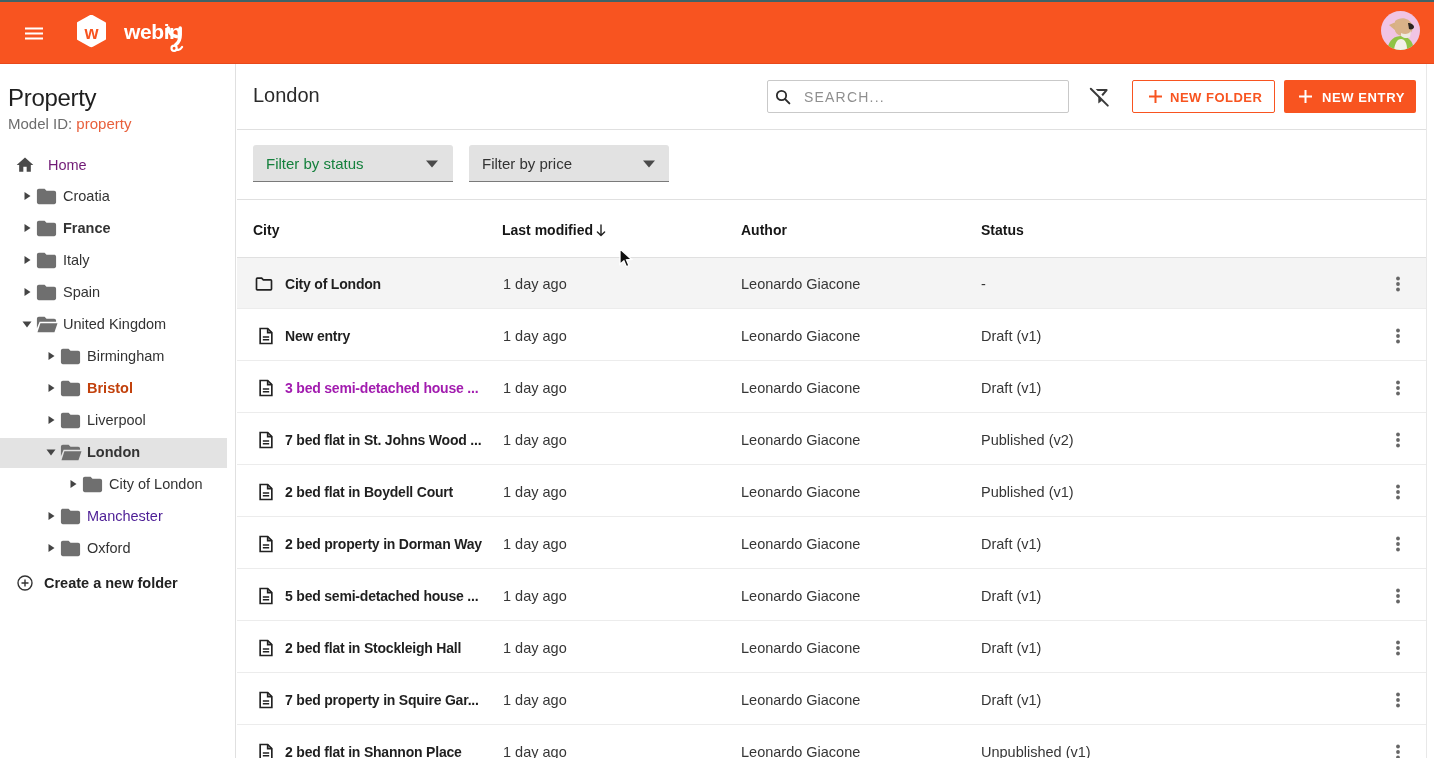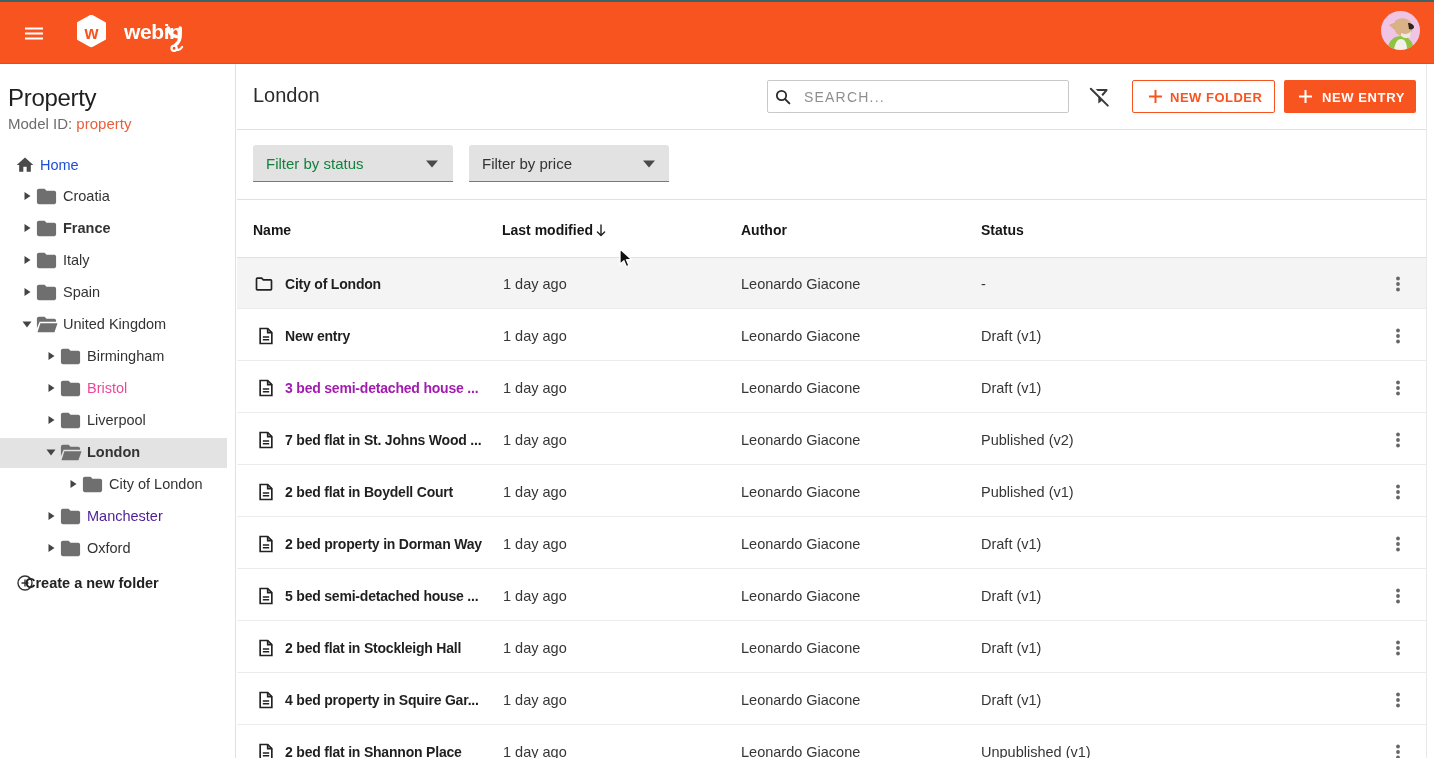--- a/index.html
+++ b/index.html
@@ -40,21 +40,21 @@
   </svg>
 <div class="abs" style="left:0;top:63px;width:1434px;height:1px;background:#e8491b"></div>
 <div class="abs" style="left:1420px;top:66px;width:2px;height:58px;background:#fcd9c6"></div>
 <div class="abs" style="left:0;top:64px;width:236px;height:694px;border-right:1px solid #e0e0e0;background:#fff"></div>
 <div class="abs" style="left:8px;top:84px;font-size:24px;color:#1f1f1f;letter-spacing:-0.3px">Property</div>
 <div class="abs" style="left:8px;top:115px;font-size:15px;color:#6d6d6d">Model ID: <span style="color:#e8603c">property</span></div>
 <div class="abs" style="left:0;top:438px;width:227px;height:30px;background:#e3e3e3"></div>
 <svg style="position:absolute;left:15px;top:155px" width="20" height="20" viewBox="0 0 24 24">
     <path fill="#4a4a4a" d="M10 20v-6h4v6h5v-8h3L12 3 2 12h3v8z"></path>
   </svg>
-<div class="abs" style="left:40px;top:155px;height:20px;line-height:20px;font-size:14.5px;color:#1d4ed8;font-weight:400">Home</div>
+<div class="abs" style="left:48px;top:155px;height:20px;line-height:20px;font-size:14.5px;color:#701a75;font-weight:400">Home</div>
 <svg style="position:absolute;left:20px;top:189px" width="14" height="14" viewBox="0 0 14 14">
     <polygon points="4.5,3 10.5,7 4.5,11" fill="#444"></polygon>
   </svg>
 <svg style="position:absolute;left:35px;top:185px" width="23" height="23" viewBox="0 0 24 24">
     <path fill="#6f6f6f" d="M10 4H4c-1.1 0-2 .9-2 2v12c0 1.1.9 2 2 2h16c1.1 0 2-.9 2-2V8c0-1.1-.9-2-2-2h-8l-2-2z"></path>
   </svg>
 <div class="abs" style="left:63px;top:186px;height:20px;line-height:20px;font-size:14.5px;color:#333;font-weight:400">Croatia</div>
 <svg style="position:absolute;left:20px;top:221px" width="14" height="14" viewBox="0 0 14 14">
     <polygon points="4.5,3 10.5,7 4.5,11" fill="#444"></polygon>
   </svg>
@@ -90,21 +90,21 @@
 <svg style="position:absolute;left:59px;top:345px" width="23" height="23" viewBox="0 0 24 24">
     <path fill="#6f6f6f" d="M10 4H4c-1.1 0-2 .9-2 2v12c0 1.1.9 2 2 2h16c1.1 0 2-.9 2-2V8c0-1.1-.9-2-2-2h-8l-2-2z"></path>
   </svg>
 <div class="abs" style="left:87px;top:346px;height:20px;line-height:20px;font-size:14.5px;color:#333;font-weight:400">Birmingham</div>
 <svg style="position:absolute;left:44px;top:381px" width="14" height="14" viewBox="0 0 14 14">
     <polygon points="4.5,3 10.5,7 4.5,11" fill="#444"></polygon>
   </svg>
 <svg style="position:absolute;left:59px;top:377px" width="23" height="23" viewBox="0 0 24 24">
     <path fill="#6f6f6f" d="M10 4H4c-1.1 0-2 .9-2 2v12c0 1.1.9 2 2 2h16c1.1 0 2-.9 2-2V8c0-1.1-.9-2-2-2h-8l-2-2z"></path>
   </svg>
-<div class="abs" style="left:87px;top:378px;height:20px;line-height:20px;font-size:14.5px;color:#ec4899;font-weight:400">Bristol</div>
+<div class="abs" style="left:87px;top:378px;height:20px;line-height:20px;font-size:14.5px;color:#c2410c;font-weight:700">Bristol</div>
 <svg style="position:absolute;left:44px;top:413px" width="14" height="14" viewBox="0 0 14 14">
     <polygon points="4.5,3 10.5,7 4.5,11" fill="#444"></polygon>
   </svg>
 <svg style="position:absolute;left:59px;top:409px" width="23" height="23" viewBox="0 0 24 24">
     <path fill="#6f6f6f" d="M10 4H4c-1.1 0-2 .9-2 2v12c0 1.1.9 2 2 2h16c1.1 0 2-.9 2-2V8c0-1.1-.9-2-2-2h-8l-2-2z"></path>
   </svg>
 <div class="abs" style="left:87px;top:410px;height:20px;line-height:20px;font-size:14.5px;color:#333;font-weight:400">Liverpool</div>
 <svg style="position:absolute;left:44px;top:445px" width="14" height="14" viewBox="0 0 14 14">
     <polygon points="2.5,4.5 11.5,4.5 7,10.5" fill="#444"></polygon>
   </svg>
@@ -131,21 +131,21 @@
     <polygon points="4.5,3 10.5,7 4.5,11" fill="#444"></polygon>
   </svg>
 <svg style="position:absolute;left:59px;top:537px" width="23" height="23" viewBox="0 0 24 24">
     <path fill="#6f6f6f" d="M10 4H4c-1.1 0-2 .9-2 2v12c0 1.1.9 2 2 2h16c1.1 0 2-.9 2-2V8c0-1.1-.9-2-2-2h-8l-2-2z"></path>
   </svg>
 <div class="abs" style="left:87px;top:538px;height:20px;line-height:20px;font-size:14.5px;color:#333;font-weight:400">Oxford</div>
 <svg class="abs" style="left:17px;top:575px" width="16" height="16" viewBox="0 0 16 16">
     <circle cx="8" cy="8" r="7" fill="none" stroke="#333" stroke-width="1.4"></circle>
     <path stroke="#333" stroke-width="1.4" d="M8 4.5v7M4.5 8h7"></path>
   </svg>
-<div class="abs" style="left:25px;top:573px;height:20px;line-height:20px;font-size:14.5px;color:#222;font-weight:600">Create a new folder</div>
+<div class="abs" style="left:44px;top:573px;height:20px;line-height:20px;font-size:14.5px;color:#222;font-weight:600">Create a new folder</div>
 <div class="abs" style="left:237px;top:64px;width:1189px;height:66px;background:#fff;border-bottom:1px solid #e0e0e0"></div>
 <div class="abs" style="left:253px;top:84px;font-size:20px;color:#2a2a2a">London</div>
 <div class="abs" style="left:767px;top:80px;width:302px;height:33px;border:1px solid #c9c9c9;border-radius:2px;background:#fff"></div>
 <svg class="abs" style="left:774px;top:88px" width="18" height="18" viewBox="0 0 24 24">
     <circle cx="10" cy="10" r="6.2" fill="none" stroke="#2b2b2b" stroke-width="2.4"></circle>
     <path stroke="#2b2b2b" stroke-width="2.6" d="M14.8 14.8 L20.5 20.5" stroke-linecap="round"></path>
   </svg>
 <div class="abs" style="left:804px;top:89px;font-size:14px;color:#8f8f8f;letter-spacing:1.2px">SEARCH...</div>
 <svg class="abs" style="left:1088px;top:86px" width="22" height="22" viewBox="0 0 22 22">
     <path fill="none" stroke="#3a3a3a" stroke-width="2" stroke-linejoin="round" stroke-linecap="round" d="M7.4 4.1 H18.6 L13.6 10"></path>
@@ -167,21 +167,21 @@
 <div class="abs" style="left:253px;top:145px;width:200px;height:37px;background:#e2e2e2;border-bottom:1px solid #7a7a7a;border-radius:3px 3px 0 0"></div>
 <div class="abs" style="left:266px;top:155px;font-size:15px;color:#15803d">Filter by status</div>
 <svg class="abs" style="left:426px;top:160px" width="12" height="8" viewBox="0 0 12 8">
     <polygon points="0,0.5 12,0.5 6,7.5" fill="#4a4a4a"></polygon>
   </svg>
 <div class="abs" style="left:469px;top:145px;width:200px;height:37px;background:#e2e2e2;border-bottom:1px solid #7a7a7a;border-radius:3px 3px 0 0"></div>
 <div class="abs" style="left:482px;top:155px;font-size:15px;color:#333">Filter by price</div>
 <svg class="abs" style="left:643px;top:160px" width="12" height="8" viewBox="0 0 12 8">
     <polygon points="0,0.5 12,0.5 6,7.5" fill="#4a4a4a"></polygon>
   </svg>
-<div class="abs" style="left:253px;top:222px;font-size:14px;font-weight:700;color:#161616">Name</div>
+<div class="abs" style="left:253px;top:222px;font-size:14px;font-weight:700;color:#161616">City</div>
 <div class="abs" style="left:502px;top:222px;font-size:14px;font-weight:700;color:#161616">Last modified</div>
 <svg class="abs" style="left:595px;top:224px" width="12" height="13" viewBox="0 0 12 13">
     <path fill="none" stroke="#222" stroke-width="1.4" d="M6 1v10M2.4 7.9 6 11.4 9.6 7.9" stroke-linecap="round" stroke-linejoin="round"></path>
   </svg>
 <div class="abs" style="left:741px;top:222px;font-size:14px;font-weight:700;color:#161616">Author</div>
 <div class="abs" style="left:981px;top:222px;font-size:14px;font-weight:700;color:#161616">Status</div>
 <div class="abs" style="left:237px;top:257px;width:1189px;height:1px;background:#e0e0e0"></div>
 <div class="abs" style="left:237px;top:258px;width:1189px;height:51px;background:#f4f4f4;border-bottom:1px solid #ececec"></div>
 <svg style="position:absolute;left:254px;top:274px" width="20" height="20" viewBox="0 0 24 24">
     <path fill="none" stroke="#222" stroke-width="2" d="M3 6c0-.55.45-1 1-1h5.2l2 2H20c.55 0 1 .45 1 1v10c0 .55-.45 1-1 1H4c-.55 0-1-.45-1-1V6z"></path>
@@ -299,21 +299,21 @@
     <circle cx="4" cy="4.5" r="1.9" fill="#666"></circle>
     <circle cx="4" cy="10" r="1.9" fill="#666"></circle>
     <circle cx="4" cy="15.5" r="1.9" fill="#666"></circle>
   </svg>
 <div class="abs" style="left:237px;top:674px;width:1189px;height:51px;background:#fff;border-bottom:1px solid #ececec"></div>
 <svg style="position:absolute;left:256px;top:690px" width="20" height="20" viewBox="0 0 24 24">
     <path fill="none" stroke="#222" stroke-width="2" d="M5 3h9l5 5v13H5V3z"></path>
     <path fill="none" stroke="#222" stroke-width="2" d="M14 3v5h5"></path>
     <path stroke="#222" stroke-width="1.8" d="M8.2 13.2h7.6M8.2 16.6h7.6"></path>
   </svg>
-<div class="abs" style="left:285px;top:690px;height:20px;line-height:20px;font-size:14px;font-weight:700;color:#1f1f1f;letter-spacing:-0.2px">4 bed property in Squire Gar...</div>
+<div class="abs" style="left:285px;top:690px;height:20px;line-height:20px;font-size:14px;font-weight:700;color:#1f1f1f;letter-spacing:-0.2px">7 bed property in Squire Gar...</div>
 <div class="abs" style="left:503px;top:690px;height:20px;line-height:20px;font-size:14.5px;color:#363636">1 day ago</div>
 <div class="abs" style="left:741px;top:690px;height:20px;line-height:20px;font-size:14.5px;color:#363636">Leonardo Giacone</div>
 <div class="abs" style="left:981px;top:690px;height:20px;line-height:20px;font-size:14.5px;color:#363636">Draft (v1)</div>
 <svg style="position:absolute;left:1394px;top:690px" width="8" height="20" viewBox="0 0 8 20">
     <circle cx="4" cy="4.5" r="1.9" fill="#666"></circle>
     <circle cx="4" cy="10" r="1.9" fill="#666"></circle>
     <circle cx="4" cy="15.5" r="1.9" fill="#666"></circle>
   </svg>
 <div class="abs" style="left:237px;top:726px;width:1189px;height:51px;background:#fff;border-bottom:1px solid #ececec"></div>
 <svg style="position:absolute;left:256px;top:742px" width="20" height="20" viewBox="0 0 24 24">

